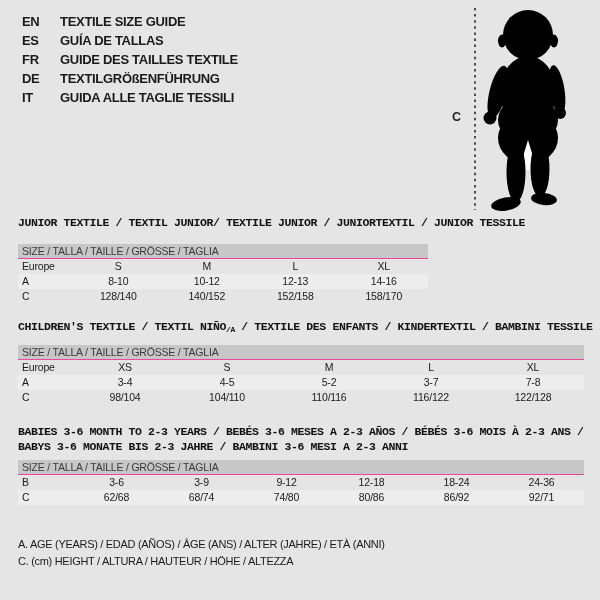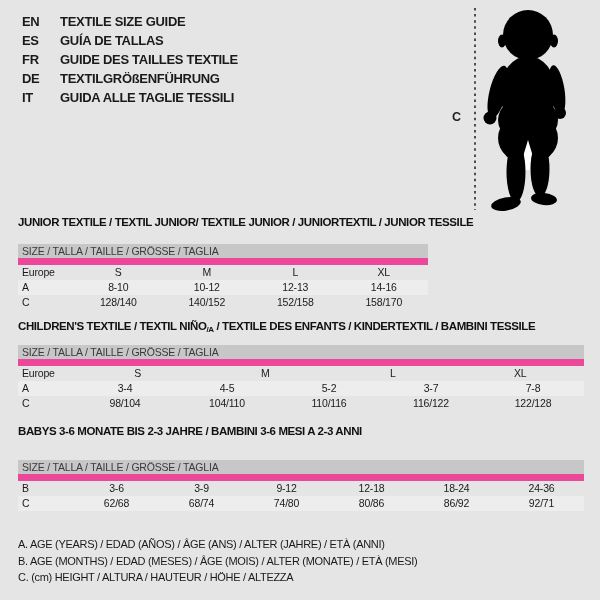--- a/index.html
+++ b/index.html
@@ -8,32 +8,32 @@
 
   
   .lang-list{position:absolute;left:22px;top:12px;}
   .lang-row{display:flex;height:19px;align-items:center;font-weight:bold;font-size:13px;letter-spacing:-0.3px;}
   .lang-code{width:38px;}
 
   
   .figure-svg{position:absolute;left:440px;top:0px;}
 
   
-  .table-title{position:absolute;left:18px;font-weight:bold;font-size:11.5px;letter-spacing:-0.4px;color:#111;white-space:nowrap;}
+  .table-title{position:absolute;left:18px;font-weight:bold;font-size:11.5px;letter-spacing:-0.4px;color:#111;white-space:nowrap;font-family:Liberation Mono, monospace;}
   .tt1{top:216px;}
   .tt2{top:320px;}
   .tt3{top:424px;line-height:15px;white-space:normal;width:566px;}
   .sub{font-size:8px;vertical-align:-2px;}
 
   .size-table{position:absolute;left:18px;}
   .t1{top:244px;width:410px;}
   .t2{top:345px;width:566px;}
   .t3{top:460px;width:566px;}
 
-  .size-bar{height:14px;line-height:14px;background:#c7c7c7;border-bottom:7px solid #ec4899;
+  .size-bar{height:14px;line-height:14px;background:#c7c7c7;border-bottom:1px solid #ec4899;
             padding-left:4px;font-size:10.5px;color:#3a3a3a;letter-spacing:-0.2px;}
   .trow{display:flex;height:15px;line-height:15px;font-size:10.5px;letter-spacing:-0.2px;}
   .trow.zebra{background:#ededed;}
   .cell-label{width:52px;padding-left:4px;}
   .cell{flex:1;text-align:center;}
 
   
   .notes{position:absolute;left:18px;top:536px;}
   .note-line{font-weight:normal;font-size:11px;line-height:16.5px;letter-spacing:-0.3px;white-space:nowrap;}
 </style>
@@ -115,20 +115,21 @@
     </div>
   </div>
 
   <div class="table-title tt2">
     <span>CHILDREN'S TEXTILE / TEXTIL NIÑO</span><span class="sub">/A</span><span> / TEXTILE DES ENFANTS / KINDERTEXTIL / BAMBINI TESSILE</span>
   </div>
   <div class="size-table t2">
     <div class="size-bar">SIZE / TALLA / TAILLE / GRÖSSE / TAGLIA</div>
     <div class="trow">
       <div class="cell-label">Europe</div>
+      <div class="cell">XS</div>
       <div class="cell">S</div>
       <div class="cell">M</div>
       <div class="cell">L</div>
       <div class="cell">XL</div>
     </div>
     <div class="trow zebra">
       <div class="cell-label">A</div>
       <div class="cell">3-4</div>
       <div class="cell">4-5</div>
       <div class="cell">5-2</div>
@@ -139,20 +140,21 @@
       <div class="cell-label">C</div>
       <div class="cell">98/104</div>
       <div class="cell">104/110</div>
       <div class="cell">110/116</div>
       <div class="cell">116/122</div>
       <div class="cell">122/128</div>
     </div>
   </div>
 
   <div class="table-title tt3">
+    <div>BABIES 3-6 MONTH TO 2-3 YEARS / BEBÉS 3-6 MESES A 2-3 AÑOS / BÉBÉS 3-6 MOIS À 2-3 ANS /</div>
     <div>BABYS 3-6 MONATE BIS 2-3 JAHRE / BAMBINI 3-6 MESI A 2-3 ANNI</div>
   </div>
   <div class="size-table t3">
     <div class="size-bar">SIZE / TALLA / TAILLE / GRÖSSE / TAGLIA</div>
     <div class="trow">
       <div class="cell-label">B</div>
       <div class="cell">3-6</div>
       <div class="cell">3-9</div>
       <div class="cell">9-12</div>
       <div class="cell">12-18</div>
@@ -165,17 +167,16 @@
       <div class="cell">68/74</div>
       <div class="cell">74/80</div>
       <div class="cell">80/86</div>
       <div class="cell">86/92</div>
       <div class="cell">92/71</div>
     </div>
   </div>
 
   <div class="notes">
     <div class="note-line">A. AGE (YEARS) / EDAD (AÑOS) / ÂGE (ANS) / ALTER (JAHRE) / ETÀ (ANNI)</div>
-    <div class="note-line">B. AGE (MONTHS) / EDAD (MESES) / ÂGE (MOIS) / ALTER (MONATE) / ETÀ (MESI)</div>
     <div class="note-line">C. (cm) HEIGHT / ALTURA / HAUTEUR / HÖHE / ALTEZZA</div>
   </div>
 
 </div>
 
 </body></html>

